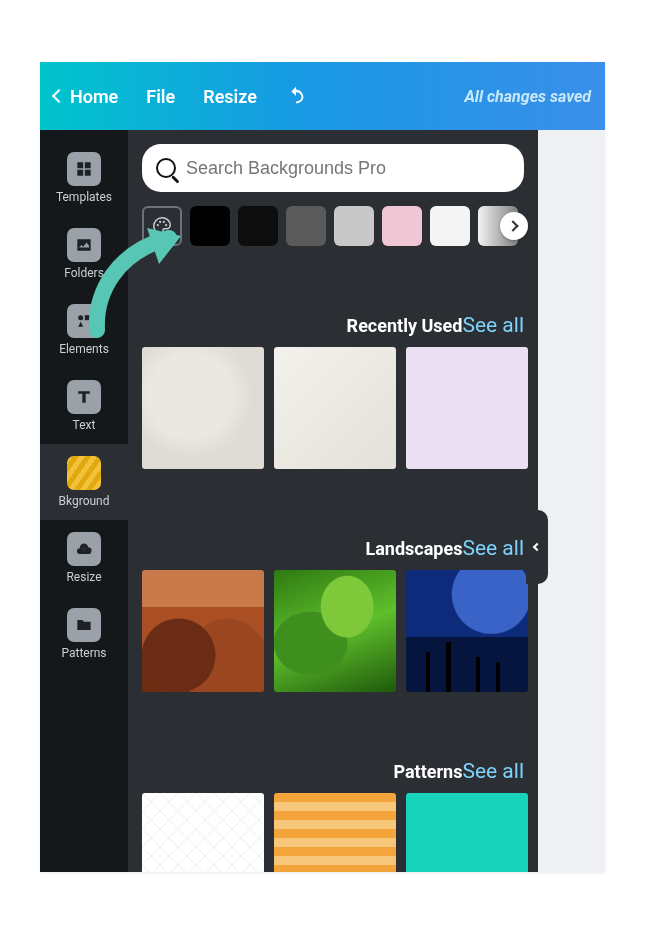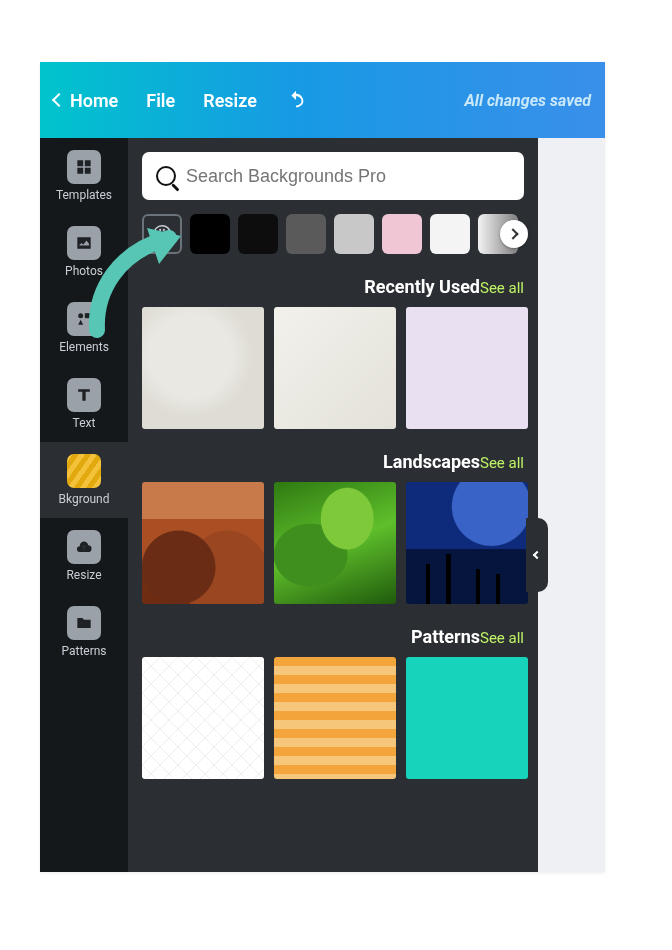--- a/index.html
+++ b/index.html
@@ -15,21 +15,21 @@
     left: 40px;
     top: 62px;
     width: 565px;
     height: 810px;
     background: #fff;
     box-shadow: 0 1px 3px rgba(0,0,0,0.08);
     overflow: hidden;
   }
   
   .topbar {
-    height: 76px;
+    height: 68px;
     background: linear-gradient(90deg, #00c4cc 0%, #179ae4 45%, #3a8fea 100%);
     display: flex;
     align-items: center;
     padding: 0 14px;
     color: #fff;
     font-size: 18px;
     gap: 28px;
   }
   .topbar .back {
     display: flex;
@@ -64,20 +64,21 @@
     background: #f3f4f6;
   }
 
   
   .sidebar {
     width: 88px;
     background: #15181b;
     display: flex;
     flex-direction: column;
     align-items: center;
+    padding-top: 10px;
   }
   .sb-item {
     width: 88px;
     height: 76px;
     display: flex;
     flex-direction: column;
     align-items: center;
     justify-content: center;
     color: #c9cfd6;
     font-size: 12px;
@@ -103,21 +104,21 @@
   .panel {
     flex: 0 0 auto;
     width: 410px;
     background: #2b2f33;
     padding: 14px 14px 0 14px;
     position: relative;
   }
 
   .searchbar {
     background: #fff;
-    border-radius: 7px;
+    border-radius: 19px;
     height: 48px;
     display: flex;
     align-items: center;
     padding: 0 14px;
     gap: 10px;
   }
   .searchbar input {
     border: none;
     outline: none;
     font-size: 18px;
@@ -185,21 +186,21 @@
   
   .section { margin-top: 22px; }
   .section-head {
     display: flex;
     align-items: baseline;
     justify-content: flex-end;
     color: #fff;
     margin-bottom: 10px;
   }
   .section-head .title { font-weight: 700; font-size: 18px; }
-  .section-head .seeall { color: #bef264; font-size: 15px; cursor:pointer; }
+  .section-head .seeall { color: #7dd3fc; font-size: 21px; cursor:pointer;margin-top:45px; }
   .thumb-row {
     display: flex;
     gap: 10px;
   }
   .thumb {
     width: 122px; height: 122px;
     border-radius: 3px;
     background: #d9d9d9;
     flex: 0 0 auto;
     cursor: pointer;
@@ -316,21 +317,21 @@
         </div>
         <span>Templates</span>
       </div>
       <div class="sb-item">
         <div class="sb-icon light">
           <svg viewBox="0 0 24 24">
               <path d="M4 5h16v14H4z M6 15l3-3 2 2 4-5 3 4v2H6z" fill-rule="evenodd"></path>
               <circle cx="9" cy="9" r="1.5"></circle>
             </svg>
         </div>
-        <span>Photos</span>
+        <span>Folders</span>
       </div>
       <div class="sb-item">
         <div class="sb-icon light">
           <svg viewBox="0 0 24 24">
               <circle cx="8" cy="8" r="3"></circle>
               <rect x="13" y="5" width="6" height="6"></rect>
               <path d="M8 13l3 6H5z"></path>
             </svg>
         </div>
         <span>Elements</span>

